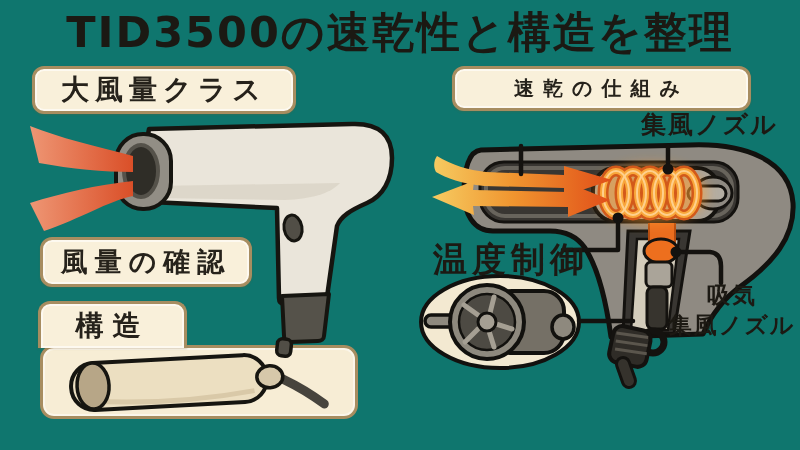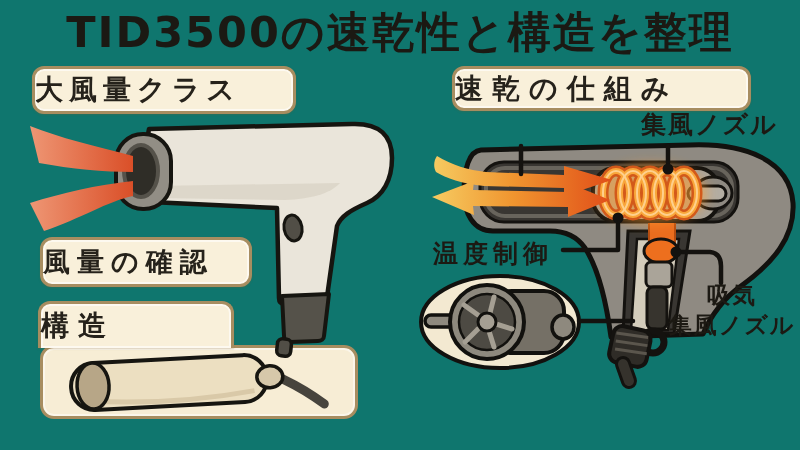--- a/index.html
+++ b/index.html
@@ -11,44 +11,44 @@
   }
   .title {
     position:absolute; top:4px; left:0; width:100%; text-align:center;
     font-size:43px; font-weight:900; letter-spacing:2px; color:#1b1913;
     z-index:4; white-space:nowrap;
   }
   .pill {
     position:absolute; box-sizing:border-box;
     background:#f9f0da; border:3px solid #a78d60; border-radius:12px;
     box-shadow: inset 0 0 0 2px rgba(255,255,255,.6), 0 1px 2px rgba(120,90,40,.25);
-    display:flex; align-items:center; justify-content:flex-start;
+    display:flex; align-items:center; justify-content:center;
     font-weight:800; color:#26221b; white-space:nowrap;
   }
   #pill-airvol   { left:32px;  top:66px;  width:264px; height:48px; font-size:28px; letter-spacing:6px; }
   #pill-check    { left:40px;  top:237px; width:212px; height:50px; font-size:27px; letter-spacing:7px; }
-  #pill-mech     { left:452px; top:66px;  width:299px; height:45px; font-size:28px; letter-spacing:9px; }
+  #pill-mech     { left:452px; top:66px;  width:299px; height:45px; font-size:20px; letter-spacing:9px; }
   #tab-structure {
-    left:38px; top:301px; width:196px; height:47px;
+    left:38px; top:301px; width:149px; height:47px;
     border-bottom:none; border-radius:12px 12px 0 0;
     font-size:28px; letter-spacing:9px; z-index:2;
   }
   #structure-box {
     position:absolute; left:40px; top:345px; width:318px; height:74px;
     box-sizing:border-box; border:3px solid #a78d60; border-radius:14px;
     background:#f7edd5; box-shadow: inset 0 0 0 2px rgba(255,255,255,.5);
     z-index:1;
   }
   svg.art { position:absolute; left:0; top:0; z-index:3; }
   .ann {
     position:absolute; font-weight:800; color:#1c1913; z-index:4; white-space:nowrap;
   }
   #ann-fan    { left:431px; top:118px; font-size:24px; letter-spacing:3px; }
   #ann-nozzle { left:641px; top:108px; font-size:25px; letter-spacing:2px; }
-  #ann-temp   { left:433px; top:237px; font-size:25px; letter-spacing:5px;text-align:center; }
+  #ann-temp   { left:433px; top:237px; font-size:34px; letter-spacing:5px;text-align:center; }
   #ann-filter { left:664px; top:282px; width:136px; text-align:center; font-size:23px;
                 line-height:1.32; letter-spacing:2px;font-family:Liberation Mono, monospace; }
   #ann-motor  { left:404px; top:363px; font-size:27px; letter-spacing:2px; }
 </style>
 </head>
 <body>
 
 <div class="stage">
 
   <div class="title">TID3500の速乾性と構造を整理</div>

